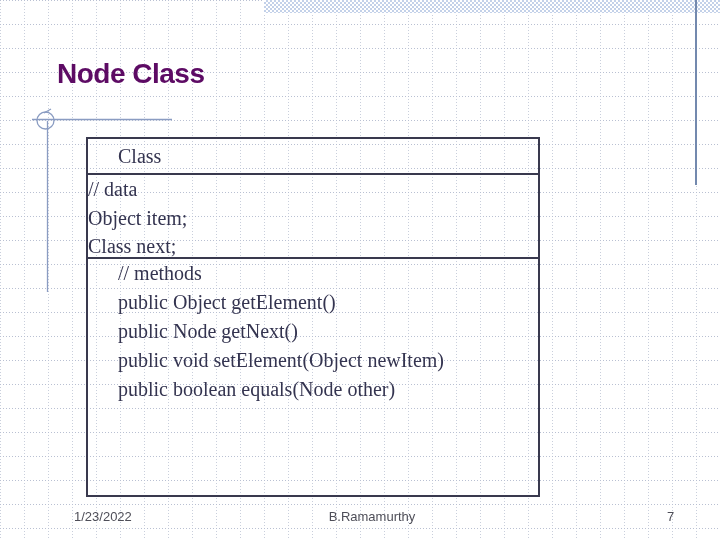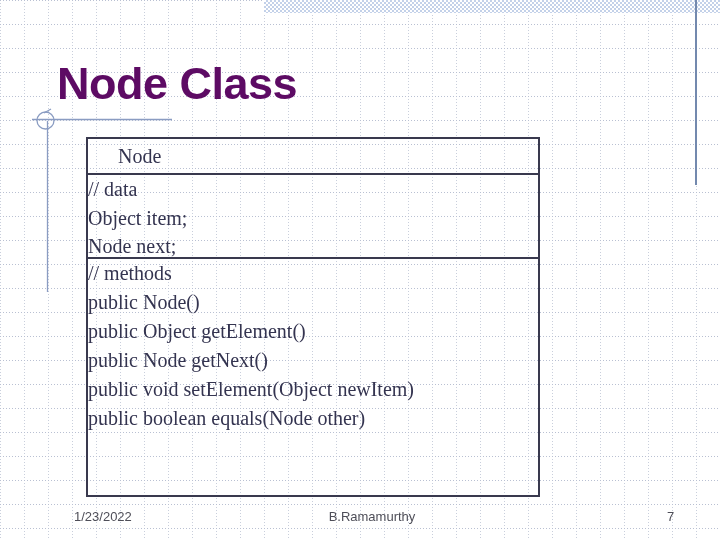--- a/index.html
+++ b/index.html
@@ -29,21 +29,21 @@
   
   .right-line {
     position: absolute;
     left: 695px; top: 0; width: 2px; height: 185px;
     background: #7389ae;
   }
 
   .title {
     position: absolute;
     left: 57px; top: 58px;
-    font-size: 45px;
+    font-size: 28px;
     letter-spacing: -0.5px;
     color: #5d0b64;
     white-space: nowrap;
   }
 
   .deco-svg {
     position: absolute;
     left: 0; top: 0; width: 720px; height: 540px;
     pointer-events: none;
   }
@@ -64,20 +64,21 @@
     line-height: 34px;
     padding-left: 30px;
   }
   .box-section-data {
     height: 84px;
     border-bottom: 2px solid #39394e;
   }
   .box-section-data .code-line { line-height: 28.6px; }
   .box-section-methods {
     height: 232px;
+    padding-left: 30px;
     border-radius: 10px;
   }
   .box-section-methods .code-line { line-height: 29px; }
   ul.code-list { list-style: none; }
 
   .footer {
     position: absolute;
     left: 12px; top: 509px; width: 720px; height: 18px;
     font-size: 13px;
     color: #4e4e58;
@@ -97,34 +98,33 @@
   <h1 class="title">Node Class</h1>
 
   <svg class="deco-svg" viewBox="0 0 720 540" xmlns="http://www.w3.org/2000/svg">
     <line x1="32" y1="119.5" x2="172" y2="119.5" stroke="#8a9cc2" stroke-width="1.3"></line>
     <line x1="47.5" y1="121" x2="47.5" y2="292" stroke="#8a9cc2" stroke-width="1.3"></line>
     <circle cx="45.5" cy="120.5" r="8.5" fill="none" stroke="#8a9cc2" stroke-width="1.3"></circle>
     <line x1="51" y1="109" x2="44" y2="113" stroke="#8a9cc2" stroke-width="1.2"></line>
   </svg>
 
   <div class="class-box">
-    <div class="box-header">Node</div>
+    <div class="box-header">Class</div>
 
     <div class="box-section-data">
       <ul class="code-list">
         <li class="code-line">// data</li>
         <li class="code-line">Object item;</li>
-        <li class="code-line">Node next;</li>
+        <li class="code-line">Class next;</li>
       </ul>
     </div>
 
     <div class="box-section-methods">
       <ul class="code-list">
         <li class="code-line">// methods</li>
-        <li class="code-line">public Node()</li>
         <li class="code-line">public Object getElement()</li>
         <li class="code-line">public Node getNext()</li>
         <li class="code-line">public void setElement(Object newItem)</li>
         <li class="code-line">public boolean equals(Node other)</li>
       </ul>
     </div>
   </div>
 
   <div class="footer">
     <span class="footer-date">1/23/2022</span>

